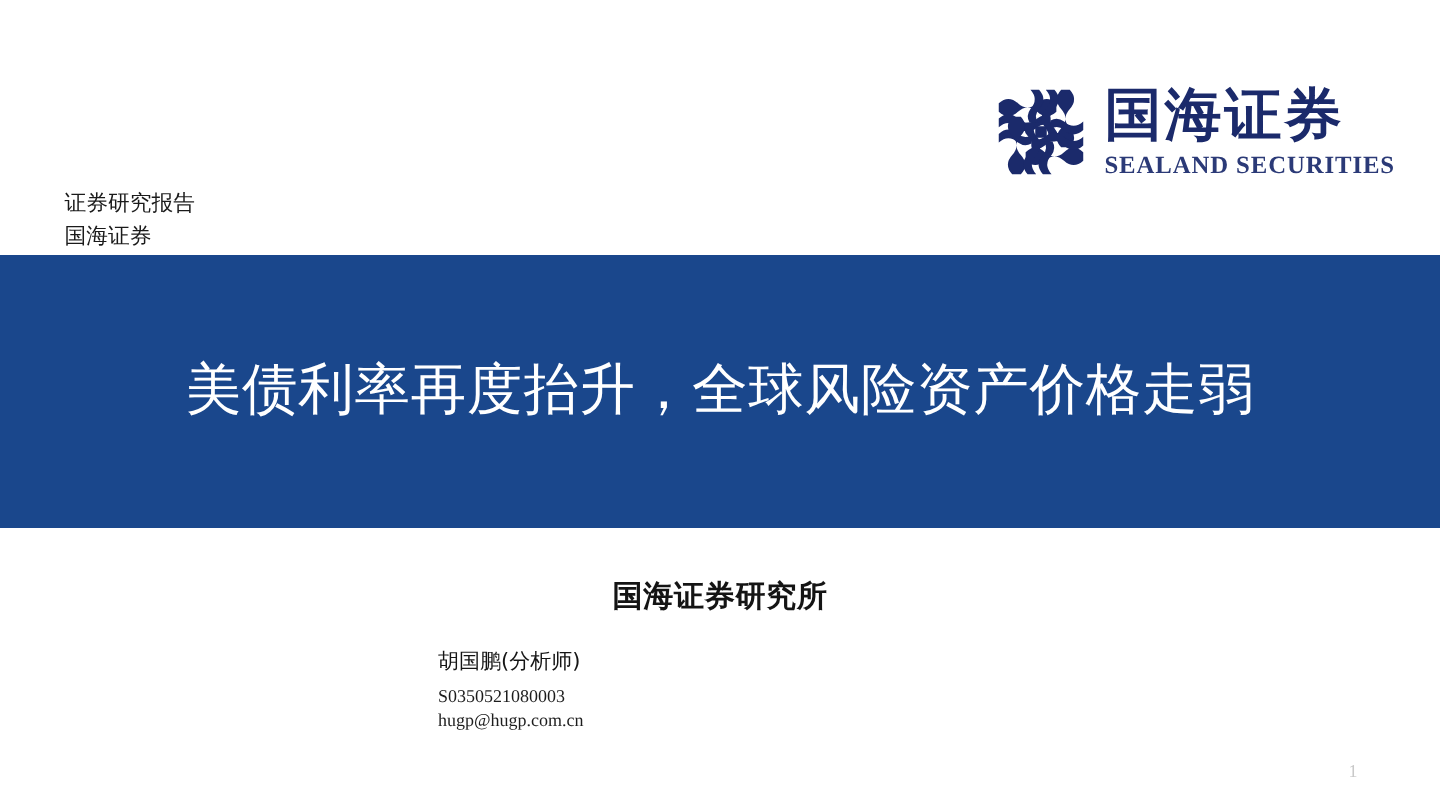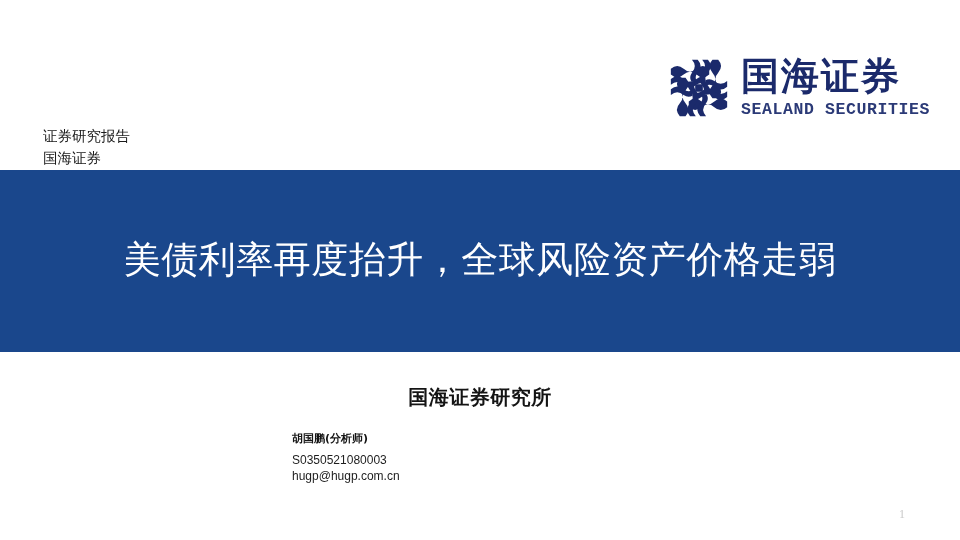--- a/index.html
+++ b/index.html
@@ -49,21 +49,21 @@
     font-family: "DejaVu Sans", "Liberation Sans", sans-serif;
     font-size: 38px;
     font-weight: 700;
     line-height: 1.0;
     letter-spacing: 2px;
     color: #1b2a6b;
     white-space: nowrap;
   }
   .logo-en {
     margin-top: 5px;
-    font-family: Liberation Mono, monospace;
+    font-family: Liberation Serif, serif;
     font-size: 16.5px;
     font-weight: 700;
     letter-spacing: 0.6px;
     color: #2b3a77;
     white-space: nowrap;
   }
 
   
   .meta-block {
     position: absolute;
@@ -124,29 +124,29 @@
     top: 432px;
     display: flex;
     gap: 0;
   }
   .analyst-col {
     width: 135px;
     flex: 0 0 135px;
   }
   .analyst-name {
     font-family: "DejaVu Sans", "Liberation Sans", sans-serif;
-    font-size: 11px;
-    font-weight: 700;
+    font-size: 14px;
+    font-weight: 400;
     color: #151515;
     white-space: nowrap;
     line-height: 1.3;
   }
   .analyst-code,
   .analyst-email {
-    font-family: Liberation Sans, sans-serif;
+    font-family: Liberation Serif, serif;
     font-size: 12px;
     color: #1d1d1d;
     white-space: nowrap;
     line-height: 1.35;
   }
   .analyst-code { margin-top: 6px; }
 
   
   .page-number {
     position: absolute;

